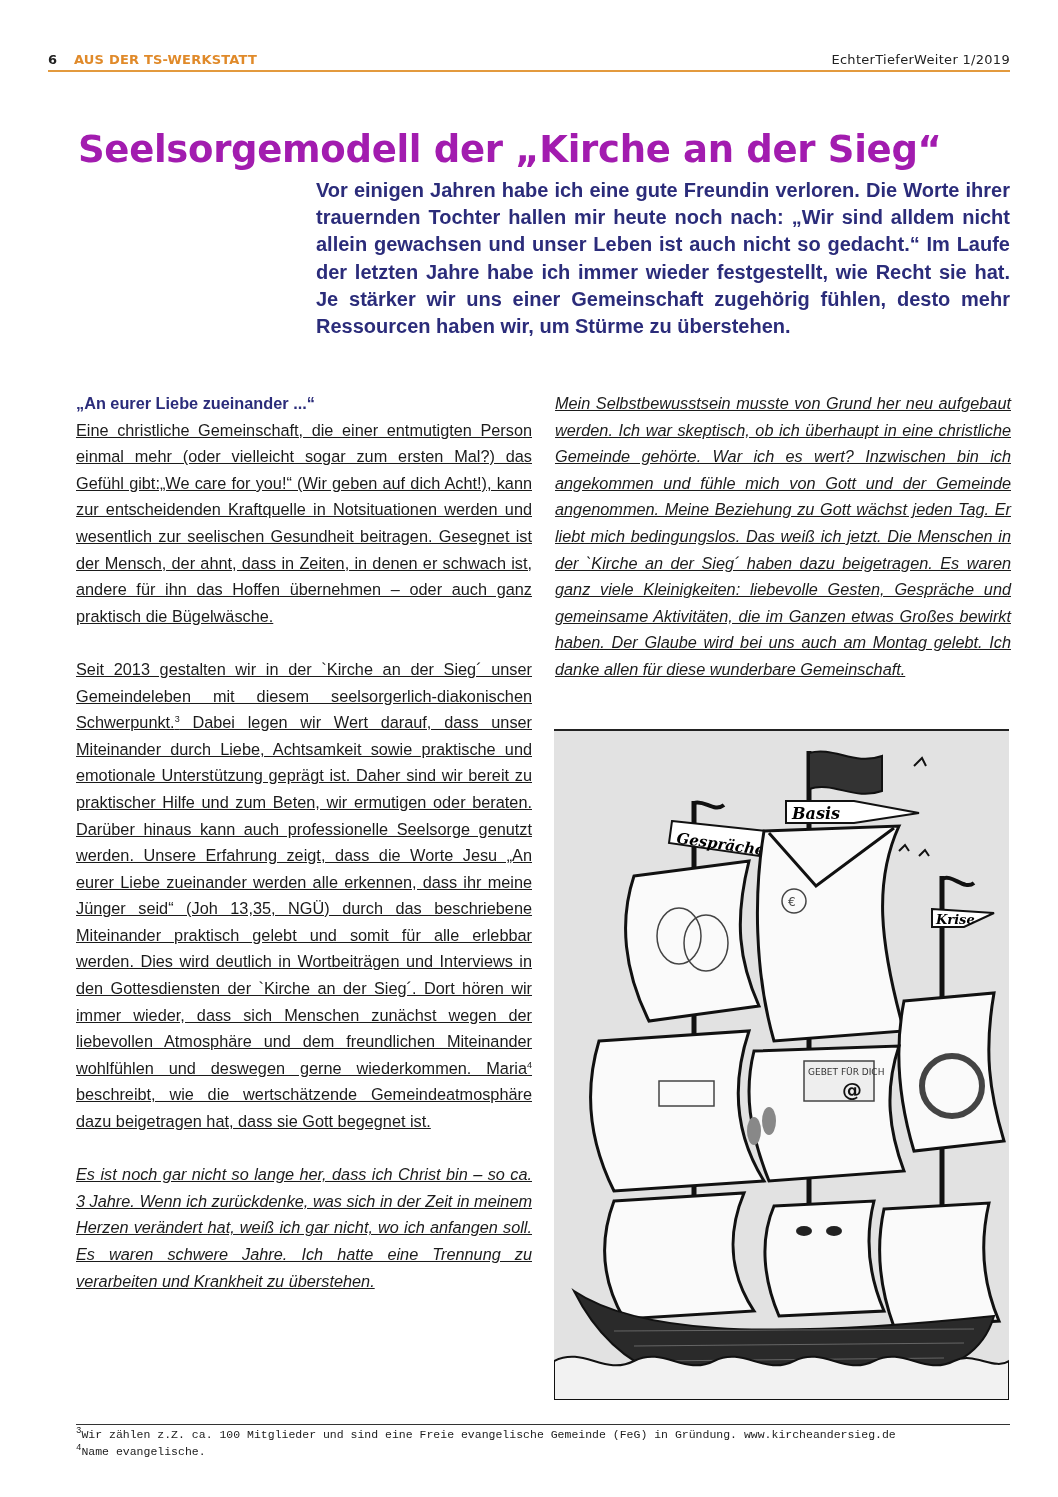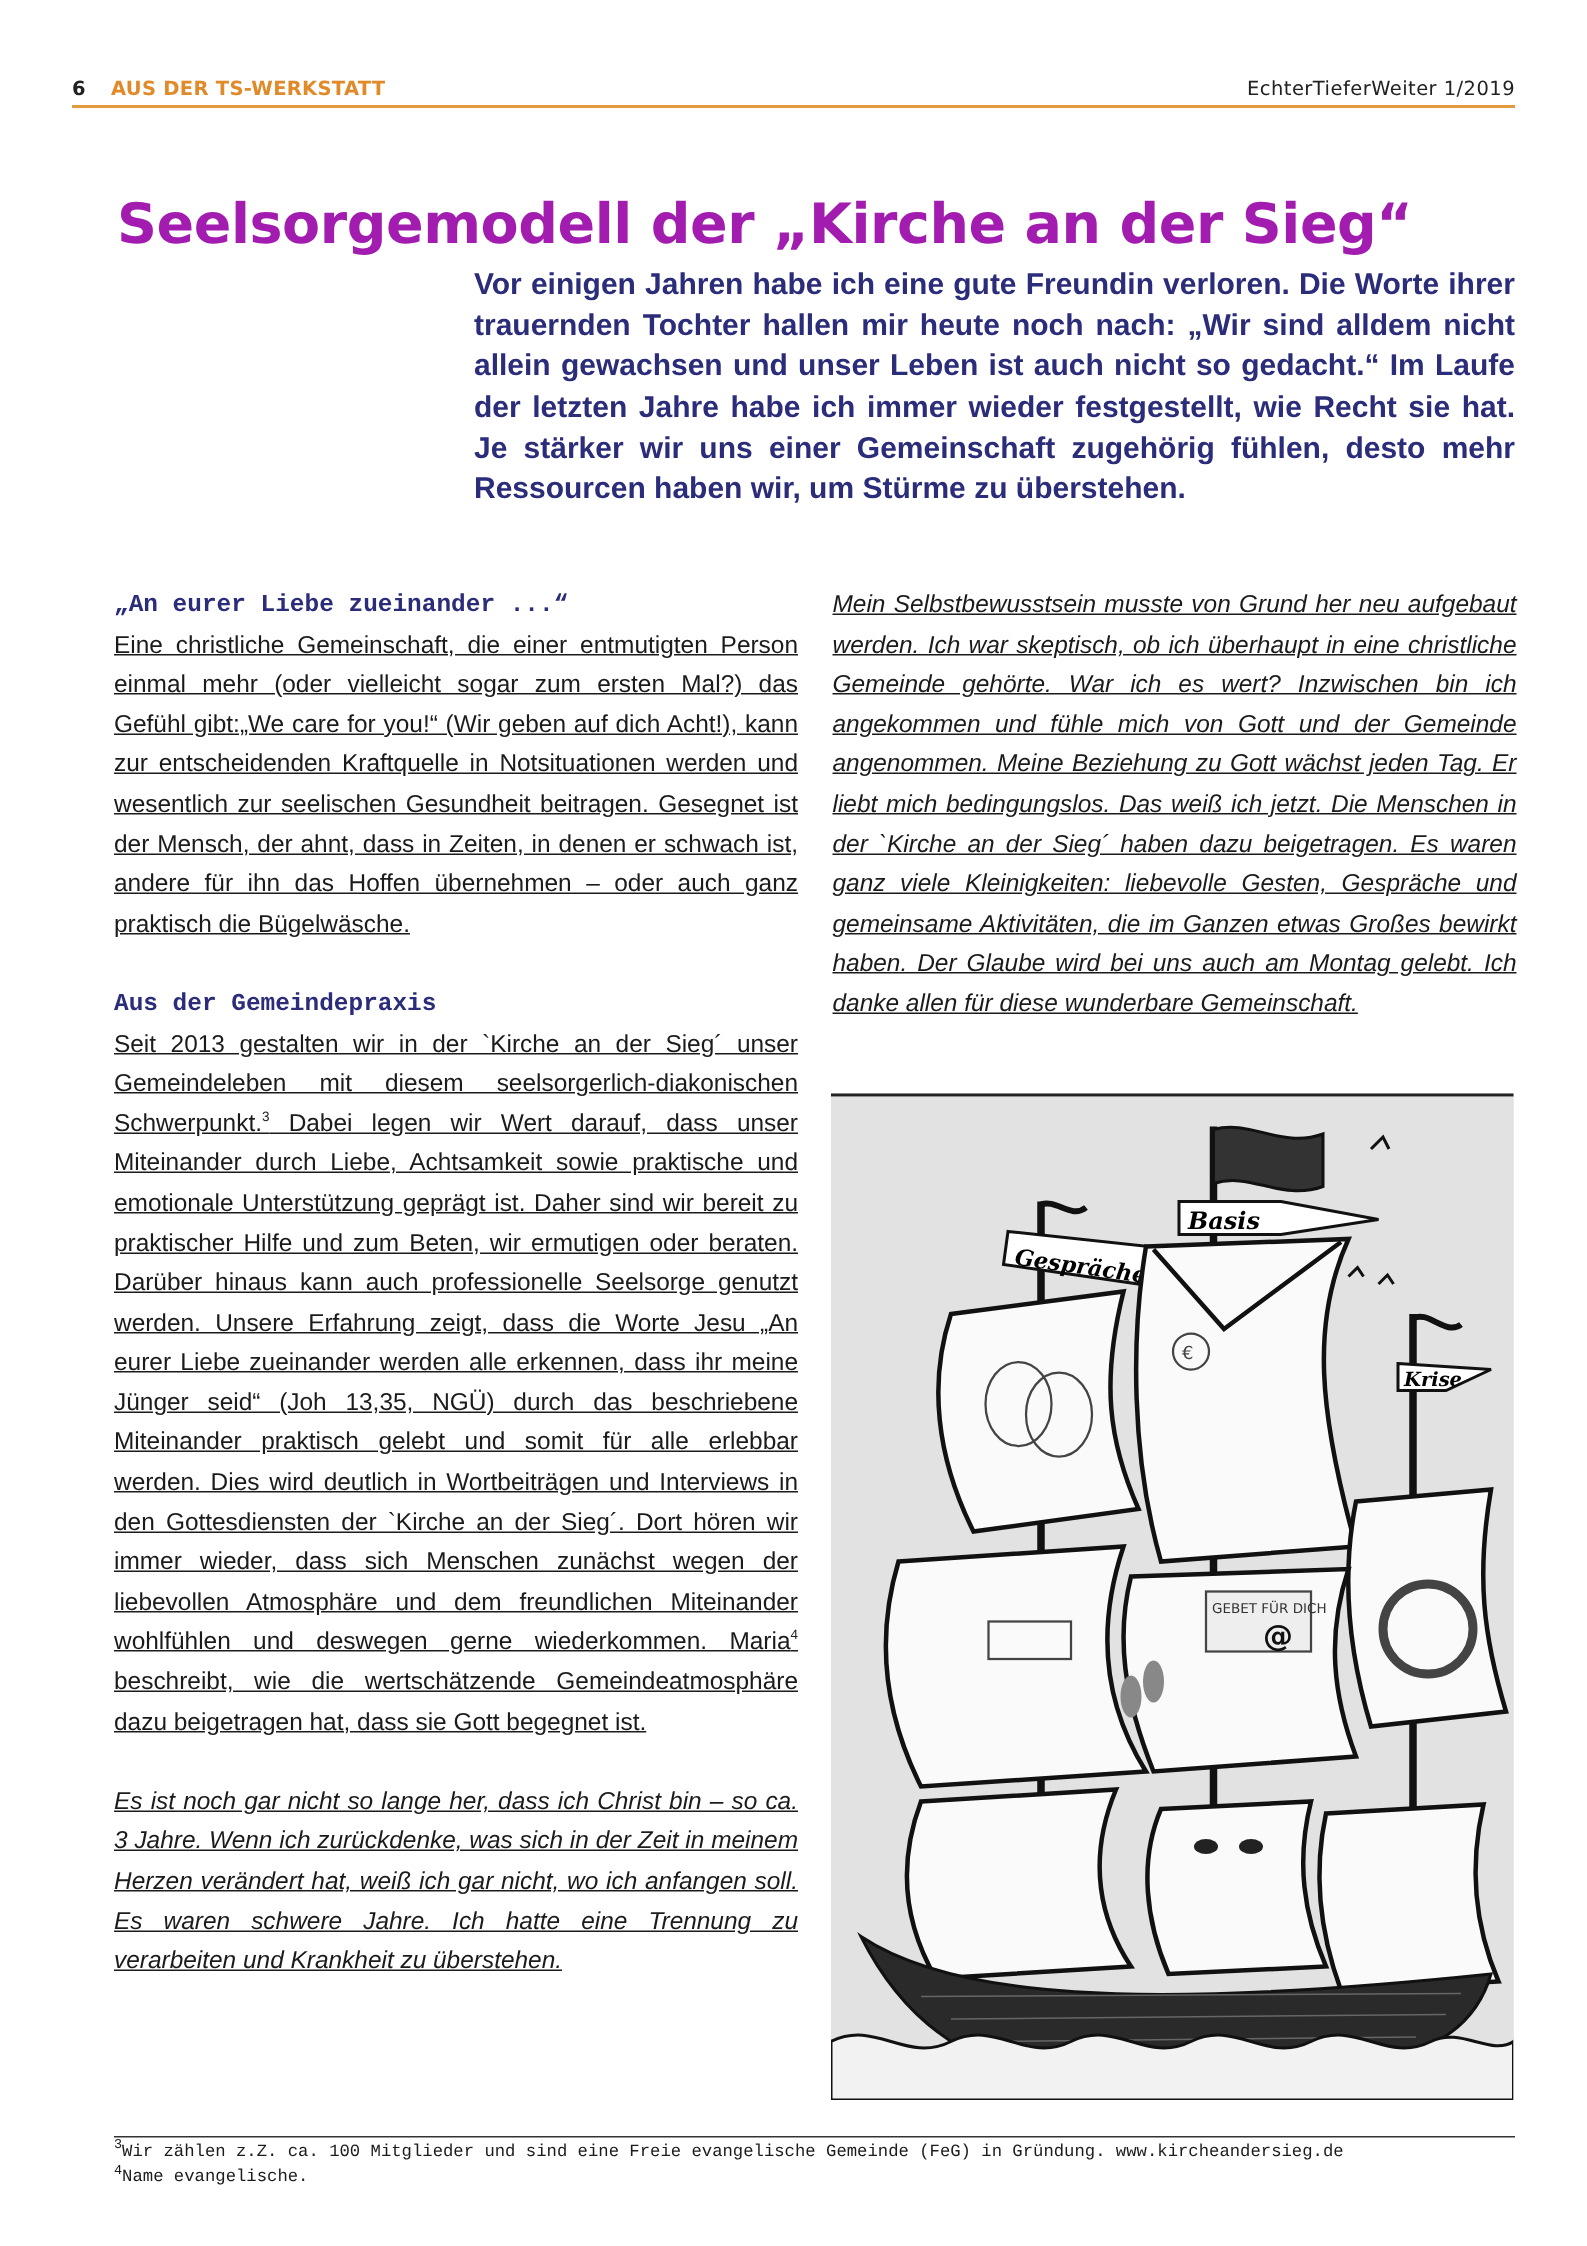--- a/index.html
+++ b/index.html
@@ -28,21 +28,21 @@
     .byline { text-align: right; margin-top: 0; }
 
     .col {
       position: absolute; width: 456px;
       font-family: "Liberation Sans", sans-serif; font-size: 16.3px; line-height: 26.6px;
       text-align: justify; color: #1b1b1b;
     }
     .col-left { left: 76px; top: 390px; }
     .col-right { left: 555px; top: 390px; }
     .col h3 {
-      margin: 0; font-size: 16.3px; font-weight: bold; color: #2b2c7a; line-height: 26.6px; font-family: Liberation Mono, monospace;
+      margin: 0; font-size: 16.3px; font-weight: bold; color: #2b2c7a; line-height: 26.6px;
     }
     .col p { margin: 0; text-decoration: underline; }
     .gap { height: 26.6px; }
     .italic { font-style: italic; }
     sup { font-size: 9px; line-height: 0; vertical-align: super; }
 
     .figure {
       position: absolute; left: 554px; top: 729px; width: 455px; height: 669px;
       background: #d8d8d8; border-top: 2px solid #222; overflow: hidden;
     }
@@ -67,21 +67,20 @@
 <h1 class="title">Seelsorgemodell der „Kirche an der Sieg“</h1>
 
 <div class="lead">
   <p>Vor einigen Jahren habe ich eine gute Freundin verloren. Die Worte ihrer trauernden Tochter hallen mir heute noch nach: „Wir sind alldem nicht allein gewachsen und unser Leben ist auch nicht so gedacht.“ Im Laufe der letzten Jahre habe ich immer wieder festgestellt, wie Recht sie hat. Je stärker wir uns einer Gemeinschaft zugehörig fühlen, desto mehr Ressourcen haben wir, um Stürme zu überstehen.</p>
 </div>
 
 <div class="col col-left">
   <h3>„An eurer Liebe zueinander ...“</h3>
   <p>Eine christliche Gemeinschaft, die einer entmutigten Person einmal mehr (oder vielleicht sogar zum ersten Mal?) das Gefühl gibt:„We care for you!“ (Wir geben auf dich Acht!), kann zur entscheidenden Kraftquelle in Notsituationen werden und wesentlich zur seelischen Gesundheit beitragen. Gesegnet ist der Mensch, der ahnt, dass in Zeiten, in denen er schwach ist, andere für ihn das Hoffen übernehmen – oder auch ganz praktisch die Bügelwäsche.</p>
   <div class="gap"></div>
-  <h3>Aus der Gemeindepraxis</h3>
   <p><span>Seit 2013 gestalten wir in der `Kirche an der Sieg´ unser Gemeindeleben mit diesem seelsorgerlich-diakonischen Schwerpunkt.</span><sup>3</sup><span> Dabei legen wir Wert darauf, dass unser Miteinander durch Liebe, Achtsamkeit sowie praktische und emotionale Unterstützung geprägt ist. Daher sind wir bereit zu praktischer Hilfe und zum Beten, wir ermutigen oder beraten. Darüber hinaus kann auch professionelle Seelsorge genutzt werden. Unsere Erfahrung zeigt, dass die Worte Jesu „An eurer Liebe zueinander werden alle erkennen, dass ihr meine Jünger seid“ (Joh 13,35, NGÜ) durch das beschriebene Miteinander praktisch gelebt und somit für alle erlebbar werden. Dies wird deutlich in Wortbeiträgen und Interviews in den Gottesdiensten der `Kirche an der Sieg´. Dort hören wir immer wieder, dass sich Menschen zunächst wegen der liebevollen Atmosphäre und dem freundlichen Miteinander wohlfühlen und deswegen gerne wiederkommen. Maria</span><sup>4</sup><span>  beschreibt, wie die wertschätzende Gemeindeatmosphäre dazu beigetragen hat, dass sie Gott begegnet ist.</span></p>
   <div class="gap"></div>
   <p class="italic">Es ist noch gar nicht so lange her, dass ich Christ bin – so ca. 3 Jahre. Wenn ich zurückdenke, was sich in der Zeit in meinem Herzen verändert hat, weiß ich gar nicht, wo ich anfangen soll. Es waren schwere Jahre. Ich hatte eine Trennung zu verarbeiten und Krankheit zu überstehen.</p>
 </div>
 
 <div class="col col-right">
   <p class="italic">Mein Selbstbewusstsein musste von Grund her neu aufgebaut werden. Ich war skeptisch, ob ich überhaupt in eine christliche Gemeinde gehörte. War ich es wert? Inzwischen bin ich angekommen und fühle mich von Gott und der Gemeinde angenommen. Meine Beziehung zu Gott wächst jeden Tag. Er liebt mich bedingungslos. Das weiß ich jetzt. Die Menschen in der `Kirche an der Sieg´ haben dazu beigetragen. Es waren ganz viele Kleinigkeiten: liebevolle Gesten, Gespräche und gemeinsame Aktivitäten, die im Ganzen etwas Großes bewirkt haben. Der Glaube wird bei uns auch am Montag gelebt. Ich danke allen für diese wunderbare Gemeinschaft.</p>
 </div>
 
 <div class="figure">

